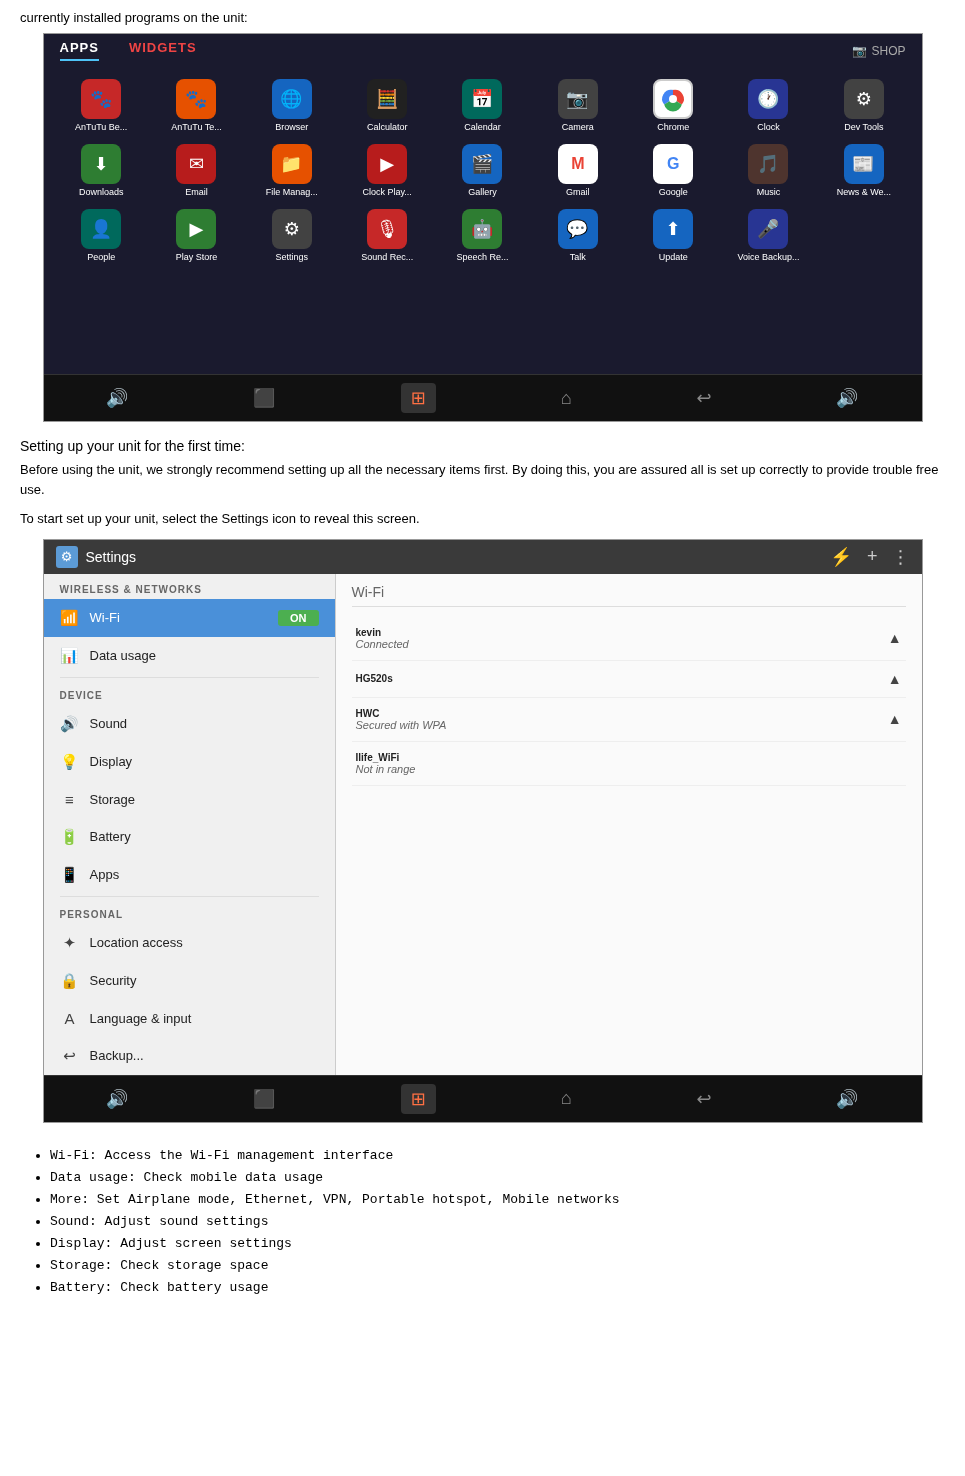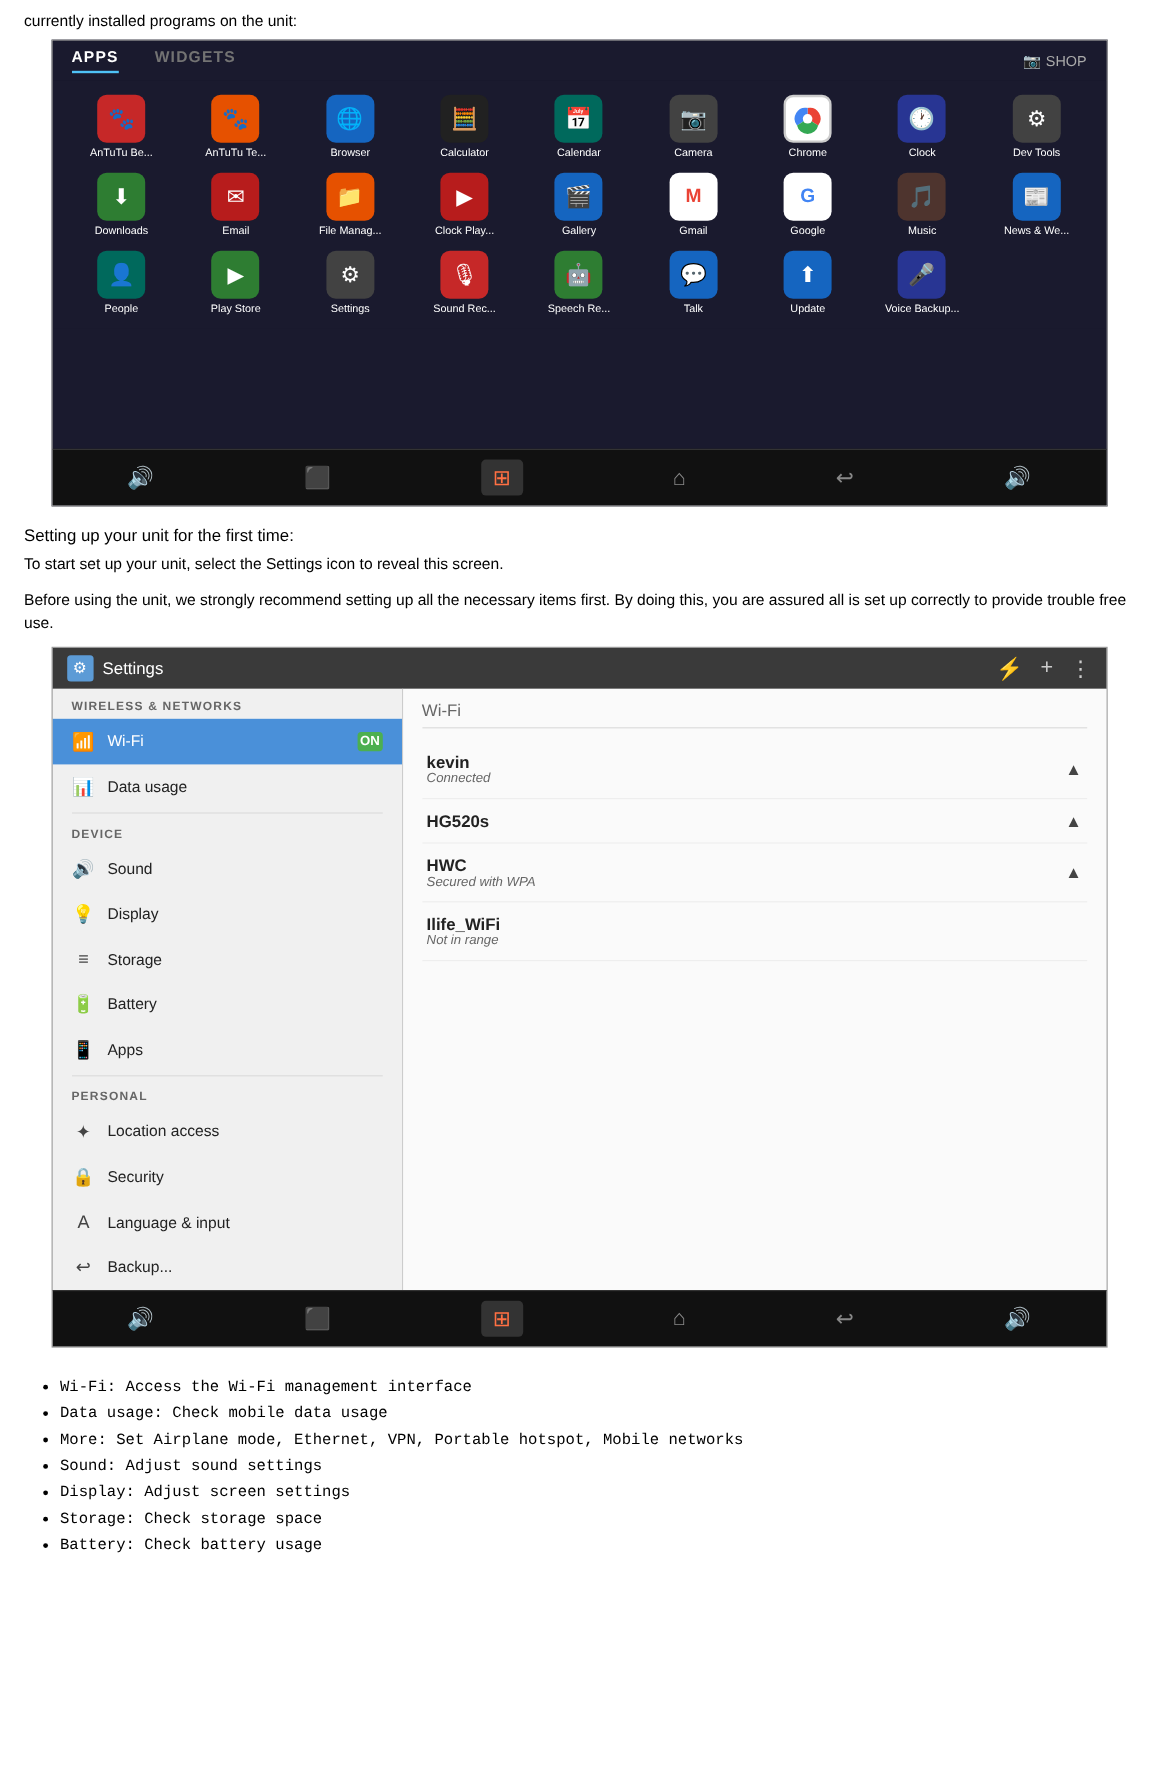--- a/index.html
+++ b/index.html
@@ -31,21 +31,21 @@
       justify-content: space-between;
       align-items: center;
       padding: 6px 16px;
       background: #1a1a2e;
     }
     .android-tabs {
       display: flex;
       gap: 30px;
     }
     .android-tab {
-      color: #737373;
+      color: #ef4444;
       font-size: 13px;
       font-weight: bold;
       letter-spacing: 1px;
       padding-bottom: 4px;
     }
     .android-tab.active {
       color: #fff;
       border-bottom: 2px solid #4fc3f7;
     }
     .android-shop {
@@ -191,21 +191,21 @@
       background: #4a90d9;
       color: #fff;
     }
     .settings-item.active .item-icon { color: #fff; }
     .settings-item-toggle {
       margin-left: auto;
       background: #4caf50;
       color: #fff;
       font-size: 11px;
       font-weight: bold;
-      padding: 2px 2px;
+      padding: 2px 12px;
       border-radius: 3px;
       text-align: right;
     }
     .item-icon {
       font-size: 15px;
       color: #444;
       width: 20px;
       text-align: center;
     }
     .settings-main {
@@ -222,21 +222,21 @@
     }
     .wifi-network {
       display: flex;
       align-items: center;
       justify-content: space-between;
       padding: 10px 4px;
       border-bottom: 1px solid #eee;
     }
     .wifi-network-info { }
     .wifi-network-name {
-      font-size: 14px;
+      font-size: 10px;
       font-weight: bold;
       color: #222;
     }
     .wifi-network-status {
       font-size: 11px;
       color: #666;
       font-style: italic;
     }
     .wifi-signal {
       font-size: 14px;
@@ -403,22 +403,22 @@
       <span class="nav-icon">🔊</span>
       <span class="nav-icon">⬛</span>
       <span class="nav-icon highlight">⊞</span>
       <span class="nav-icon">⌂</span>
       <span class="nav-icon">↩</span>
       <span class="nav-icon">🔊</span>
     </div>
   </div>
 
   <p class="section-heading">Setting  up your unit for the first time:</p>
+  <p class="section-para">Before using the unit, we strongly recommend setting up all the necessary items first. By doing this, you are assured all is set up correctly to provide trouble free use.</p>
   <p class="section-para">To start set up your unit, select the Settings icon to reveal this screen.</p>
-  <p class="section-para">Before using the unit, we strongly recommend setting up all the necessary items first. By doing this, you are assured all is set up correctly to provide trouble free use.</p>
 
   <div class="settings-screen">
 
     <div class="settings-titlebar">
       <div class="settings-title-left">
         <div class="settings-title-icon">⚙</div>
         <span>Settings</span>
       </div>
       <div class="settings-title-actions">
         <span>⚡</span>

